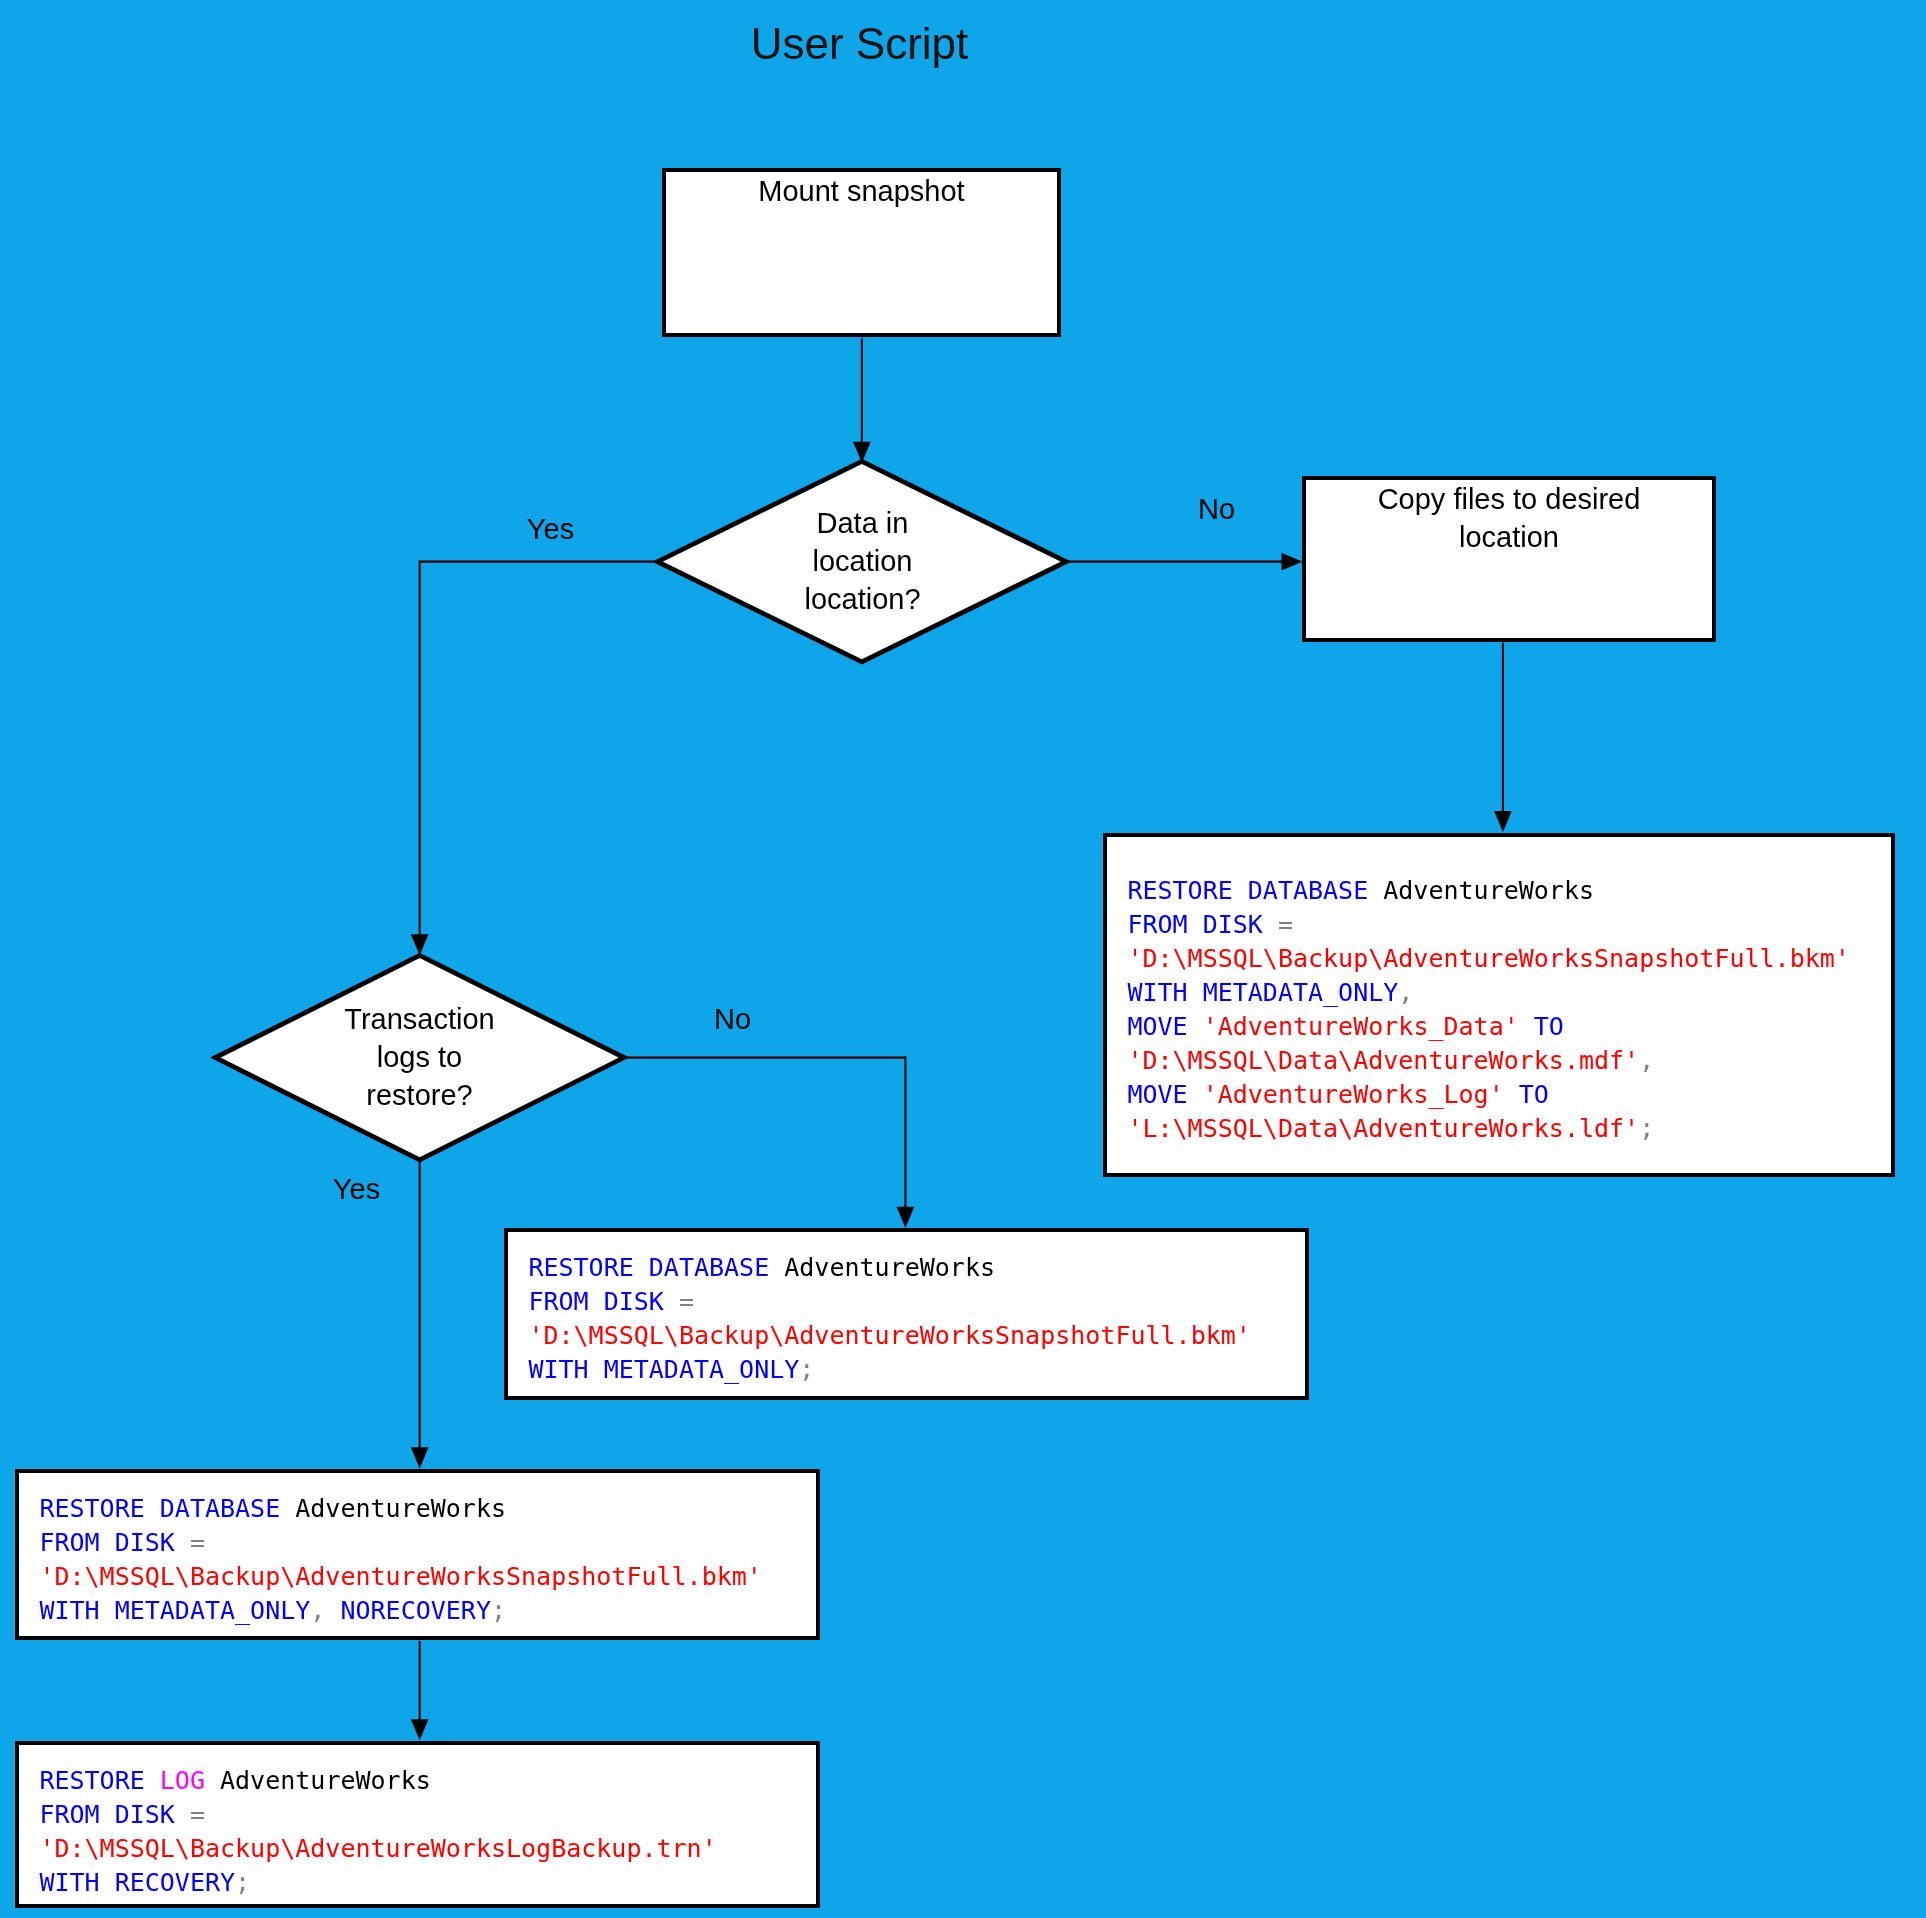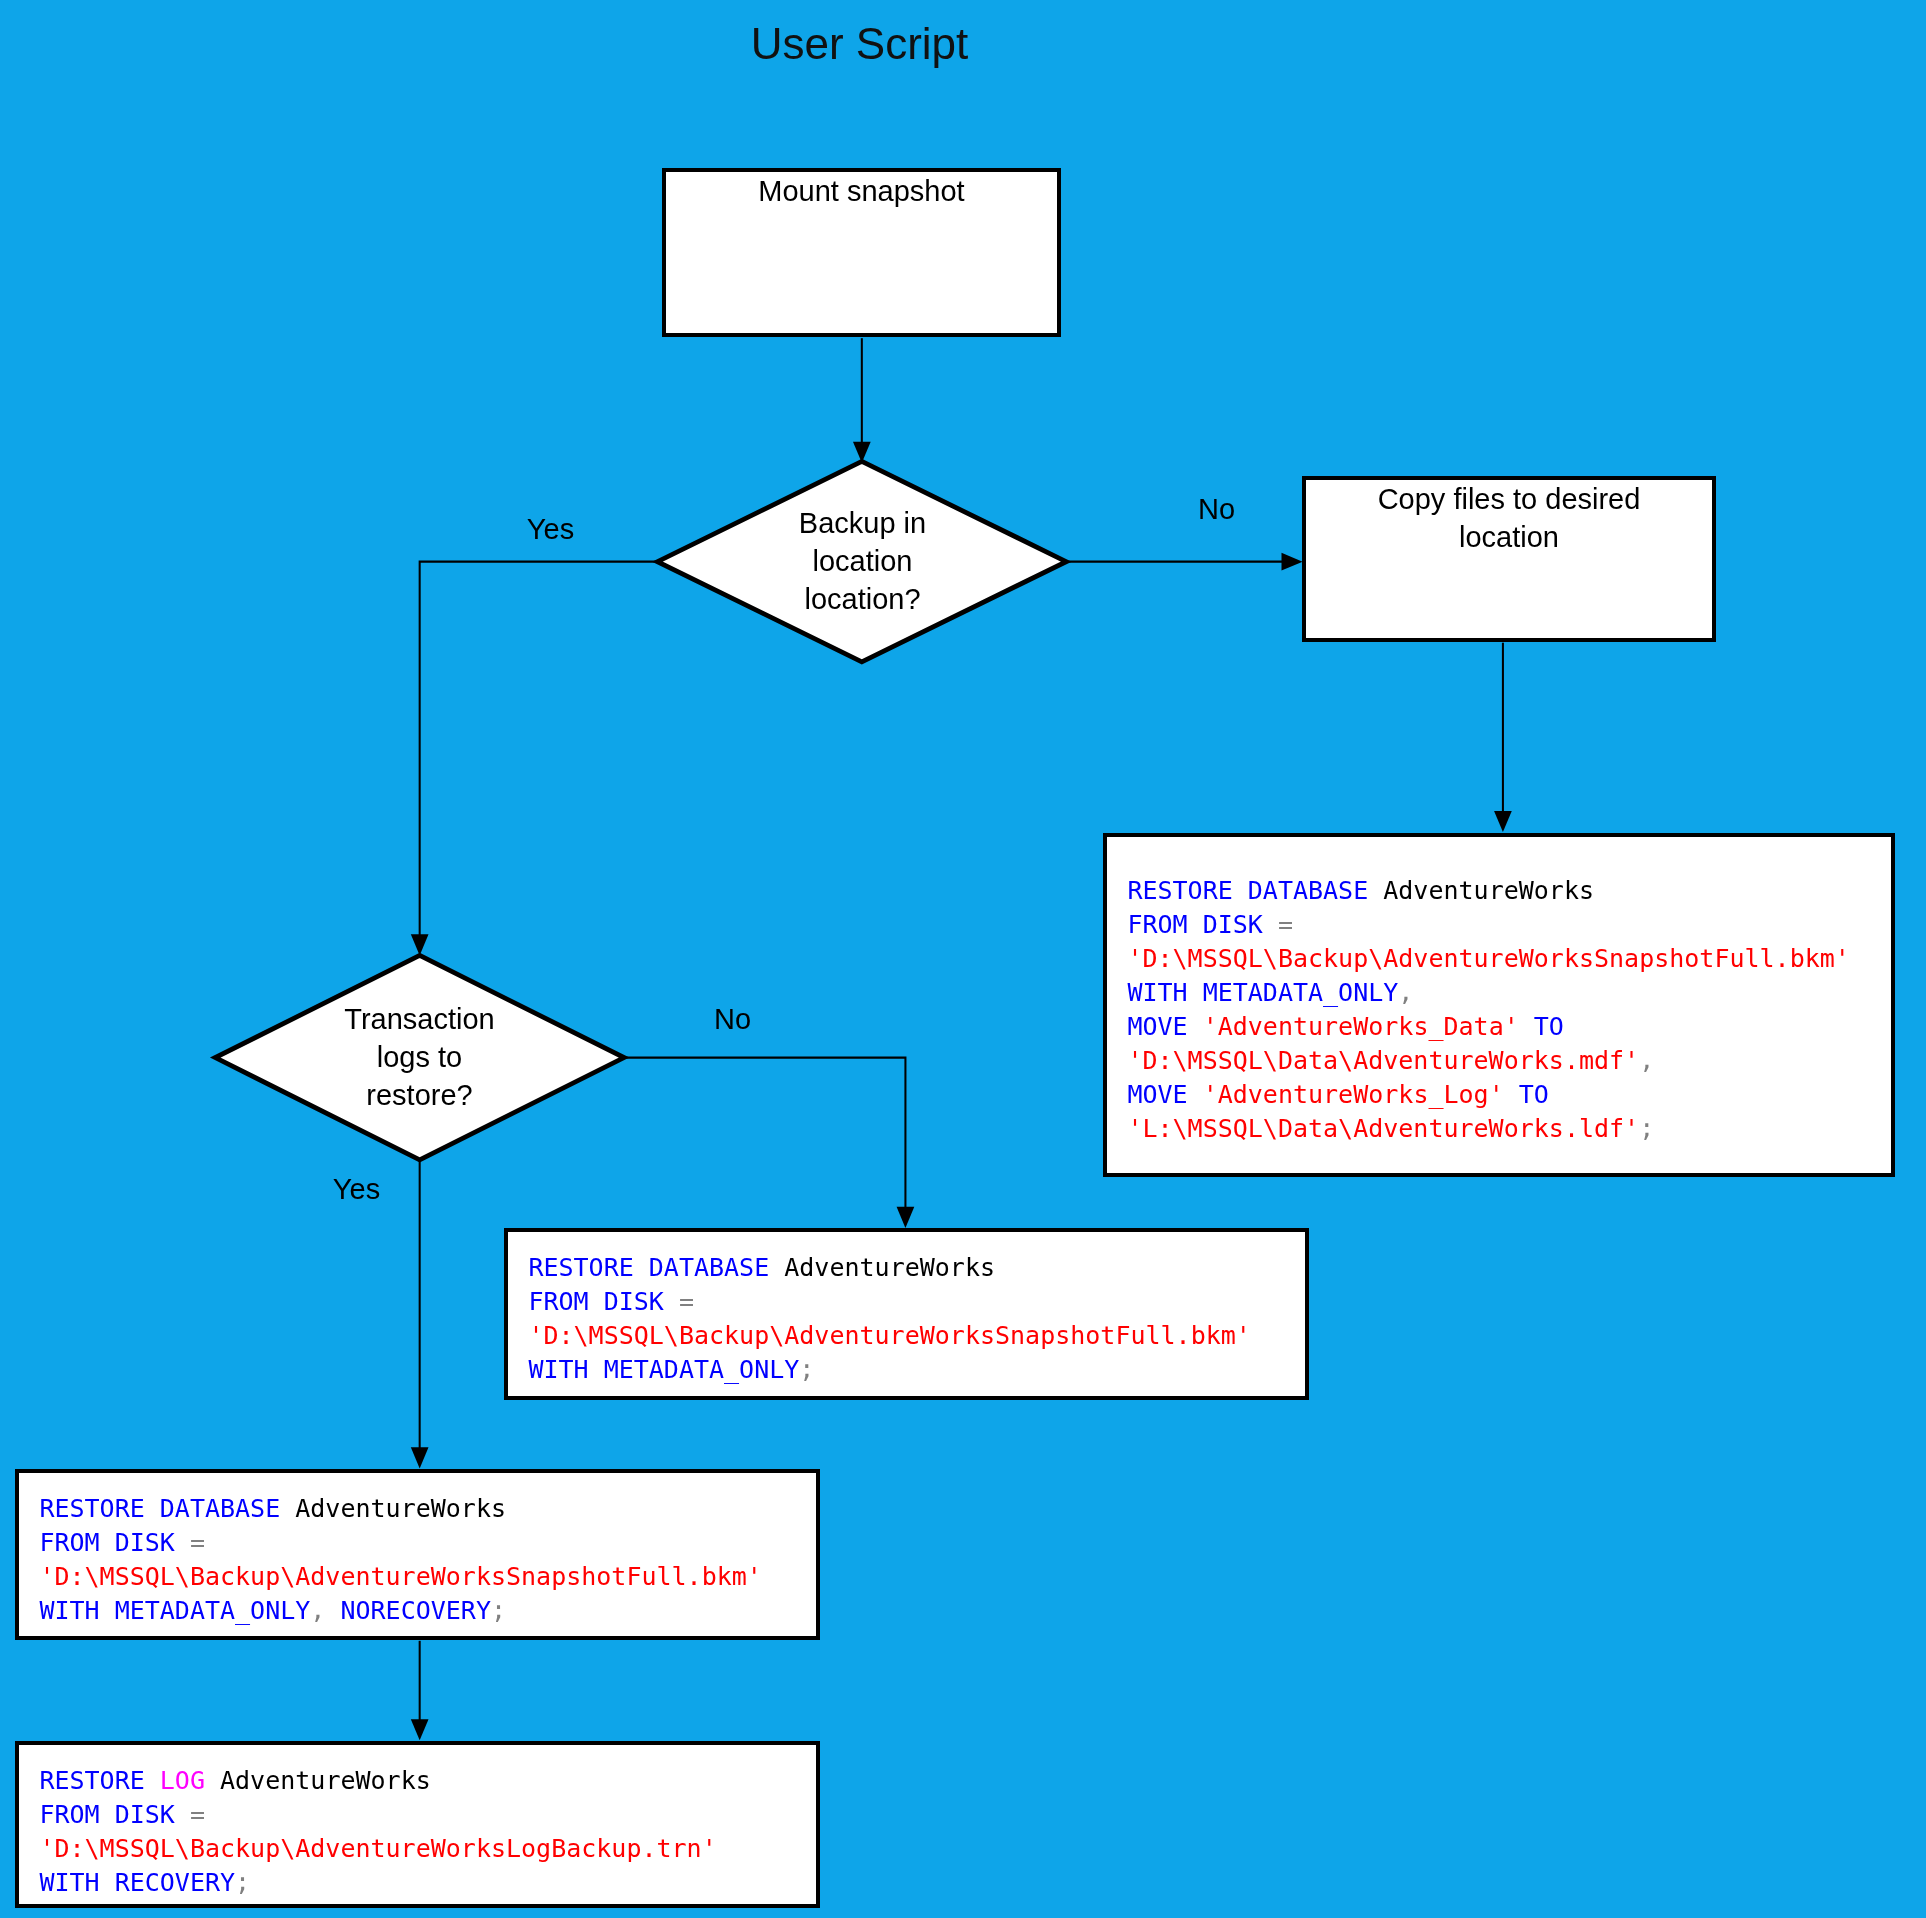--- a/index.html
+++ b/index.html
@@ -80,21 +80,21 @@
     </g>
   </svg>
 
   <div class="title">User Script</div>
 
   <div class="shape-box" style="left:662px;top:168px;width:399px;height:169px;">
     <span>Mount snapshot</span>
   </div>
 
   <div class="diamond-label" style="left:726px;top:504px;">
-    <span>Backup in</span>
+    <span>Data in</span>
     <span>location</span>
     <span>location?</span>
   </div>
 
   <div class="shape-box" style="left:1302px;top:476px;width:414px;height:166px;">
     <span>Copy files to desired</span>
     <span>location</span>
   </div>
 
   <div class="diamond-label" style="left:283px;top:1000px;">

